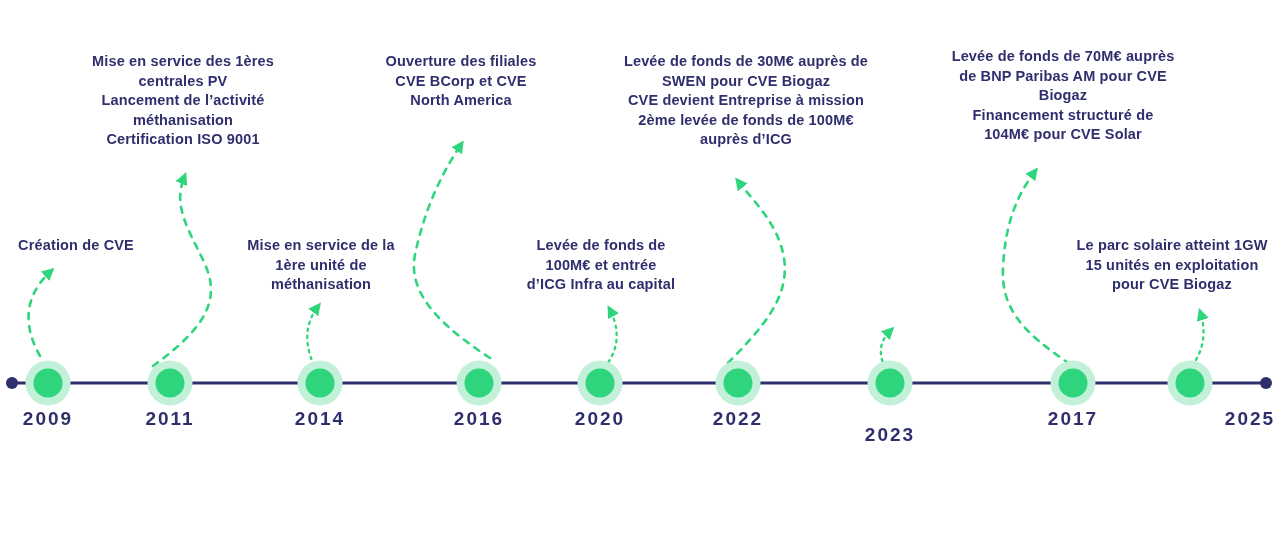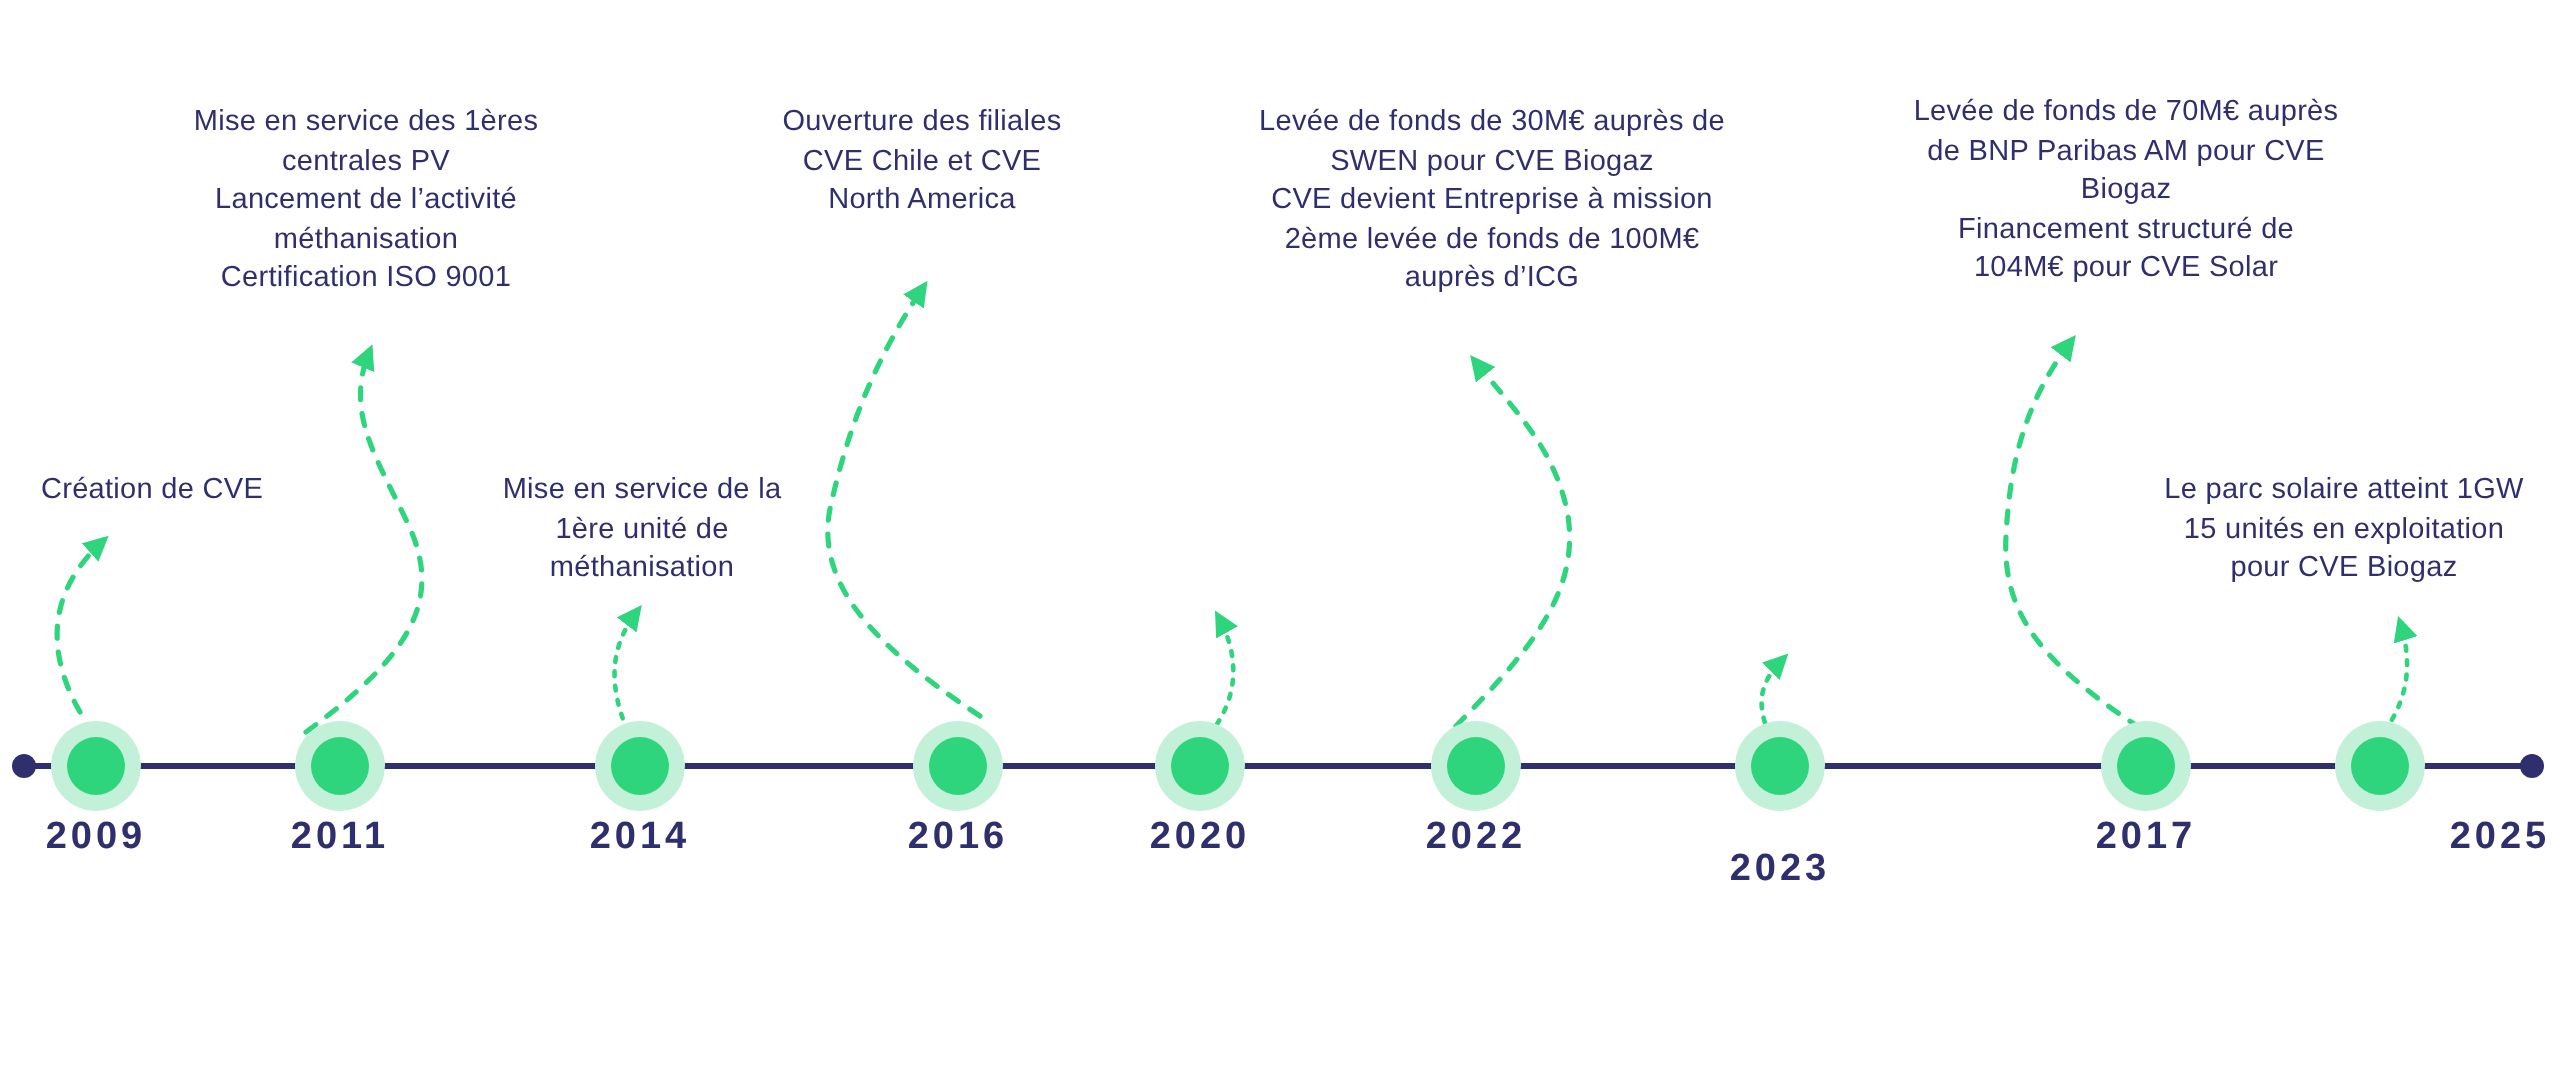--- a/index.html
+++ b/index.html
@@ -13,21 +13,21 @@
     position:relative;
     width:1280px;height:534px;
     background:var(--bg,#fff);
     overflow:hidden;
     font-family:"Liberation Sans", sans-serif;
   }
   .layer{position:absolute;left:0;top:0;width:1280px;height:534px;}
   .note{
     position:absolute;
     color:var(--navy,#302f6e);
-    font-weight:normal;
+    font-weight:bold;
     font-size:14.5px;
     line-height:19.5px;
     letter-spacing:0.15px;
     text-align:center;
     white-space:pre-line;
   }
   .year{
     position:absolute;
     color:var(--navy,#302f6e);
     font-weight:bold;
@@ -96,22 +96,25 @@
   <div class="note" style="left:-2px;  top:236px; width:156px;">Création de CVE</div>
   <div class="note" style="left:63px;  top:52px;  width:240px;">Mise en service des 1ères
 centrales PV
 Lancement de l’activité
 méthanisation
 Certification ISO 9001</div>
   <div class="note" style="left:221px; top:236px; width:200px;">Mise en service de la
 1ère unité de
 méthanisation</div>
   <div class="note" style="left:361px; top:52px;  width:200px;">Ouverture des filiales
-CVE Chile et CVE
+CVE BCorp et CVE
 North America</div>
+  <div class="note" style="left:501px; top:236px; width:200px;">Levée de fonds de
+100M€ et entrée
+d’ICG Infra au capital</div>
   <div class="note" style="left:614px; top:52px;  width:264px;">Levée de fonds de 30M€ auprès de
 SWEN pour CVE Biogaz
 CVE devient Entreprise à mission
 2ème levée de fonds de 100M€
 auprès d’ICG</div>
   <div class="note" style="left:938px; top:47px;  width:250px;">Levée de fonds de 70M€ auprès
 de BNP Paribas AM pour CVE
 Biogaz
 Financement structuré de
 104M€ pour CVE Solar</div>

